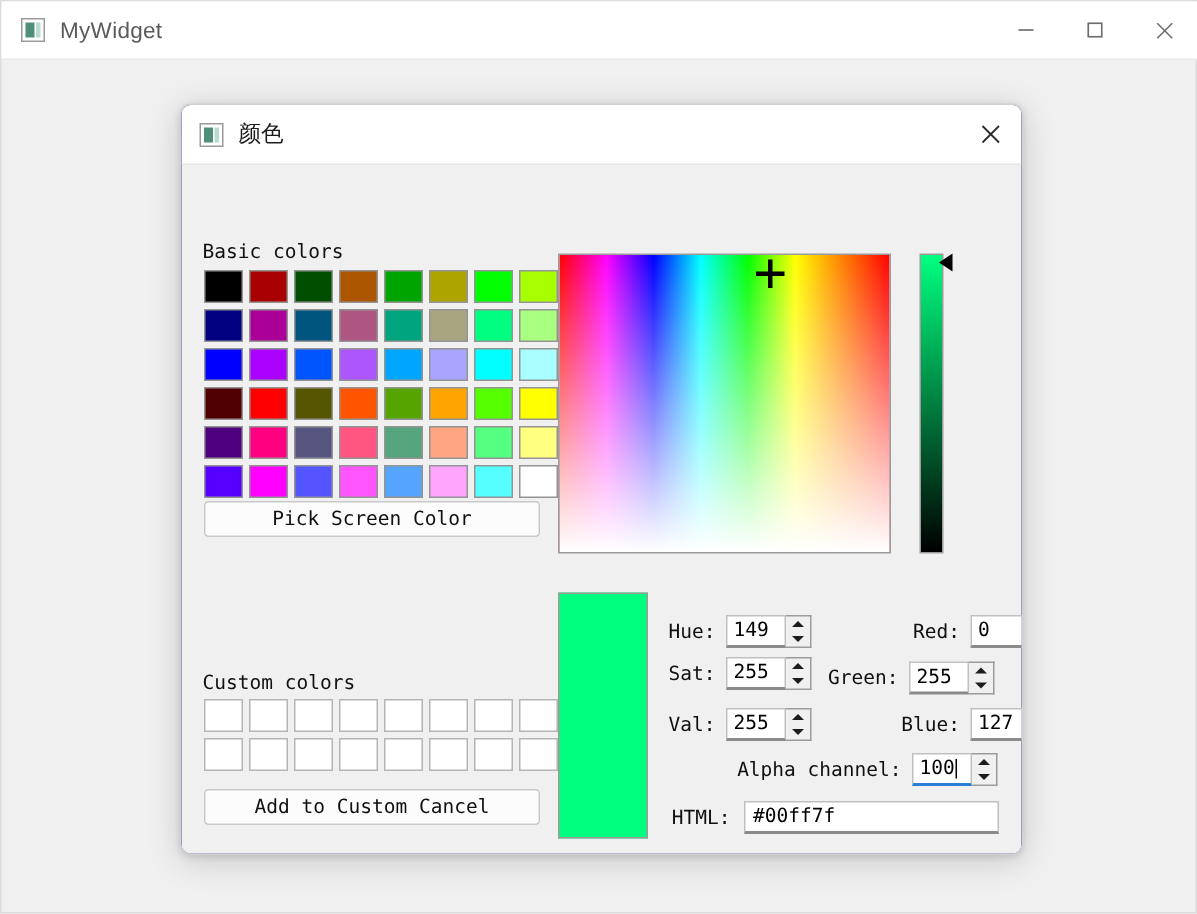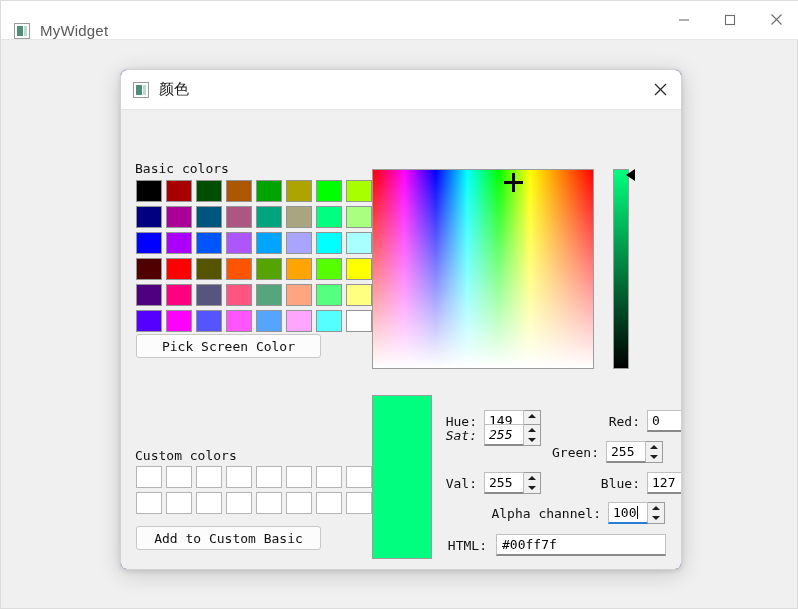--- a/index.html
+++ b/index.html
@@ -23,21 +23,21 @@
     border: 1px solid #dcdcdc;
   }
 
   #titlebar {
     position: absolute;
     left: 0; top: 0;
     width: 798px; height: 39px;
     background: #ffffff;
     border-bottom: 1px solid #e8e8e8;
     display: flex;
-    align-items: flex-end;
+    align-items: center;
   }
   #titlebar-left {
     display: flex;
     align-items: center;
     padding-left: 13px;
     gap: 10px;
     flex: 1;
   }
   .app-icon {
     width: 16px; height: 16px;
@@ -154,21 +154,21 @@
   .custom-swatch {
     width: 26px; height: 22px;
     background: #ffffff;
     border: 1px solid #b5b5b5;
   }
 
   
   .wide-btn {
     position: absolute;
     left: 15px;
-    width: 185px; height: 24px;
+    width: 224px; height: 24px;
     background: #fcfcfc;
     border: 1px solid #c8c8c8;
     border-radius: 3px;
     font-family: "DejaVu Sans Mono", "Liberation Mono", monospace;
     font-size: 13px;
     color: #101010;
     display: flex;
     align-items: center;
     justify-content: center;
   }
@@ -299,21 +299,21 @@
   .spin-down::after {
     content: "";
     width: 0; height: 0;
     border-left: 4px solid transparent;
     border-right: 4px solid transparent;
     border-top: 4px solid #1c1c1c;
   }
 
   
   #row-hue   { left: 320px; top: 300px; }
-  #row-sat   { left: 320px; top: 314px; font-style: italic; }
+  #row-sat   { left: 320px; top: 328px; }
   #row-val   { left: 320px; top: 362px; }
   
   #row-red   { left: 438px; top: 300px; }
   #row-green { left: 428px; top: 331px; }
   #row-blue  { left: 438px; top: 362px; }
   #row-alpha { left: 343px; top: 392px; }
 
   #row-hue .field-label,
   #row-sat .field-label,
   #row-val .field-label { width: 36px; }
@@ -478,21 +478,21 @@
           <div class="custom-swatch" style="background: rgb(255, 255, 255);"></div>
           <div class="custom-swatch" style="background: rgb(255, 255, 255);"></div>
           <div class="custom-swatch" style="background: rgb(255, 255, 255);"></div>
           <div class="custom-swatch" style="background: rgb(255, 255, 255);"></div>
           <div class="custom-swatch" style="background: rgb(255, 255, 255);"></div>
           <div class="custom-swatch" style="background: rgb(255, 255, 255);"></div>
           <div class="custom-swatch" style="background: rgb(255, 255, 255);"></div>
           <div class="custom-swatch" style="background: rgb(255, 255, 255);"></div>
         </div>
 
-      <div class="wide-btn" id="add-custom-colors-btn">Add to Custom Basic</div>
+      <div class="wide-btn" id="add-custom-colors-btn">Add to Custom Cancel</div>
 
       <div id="gradient-plane">
         <div id="gradient-cursor"></div>
       </div>
 
       <div id="value-slider" style="background: linear-gradient(rgb(0, 255, 127) 0%, rgb(0, 0, 0) 100%);"></div>
       <div id="value-slider-arrow"></div>
 
       <div id="color-preview" style="background: rgb(0, 255, 127);"></div>
 

